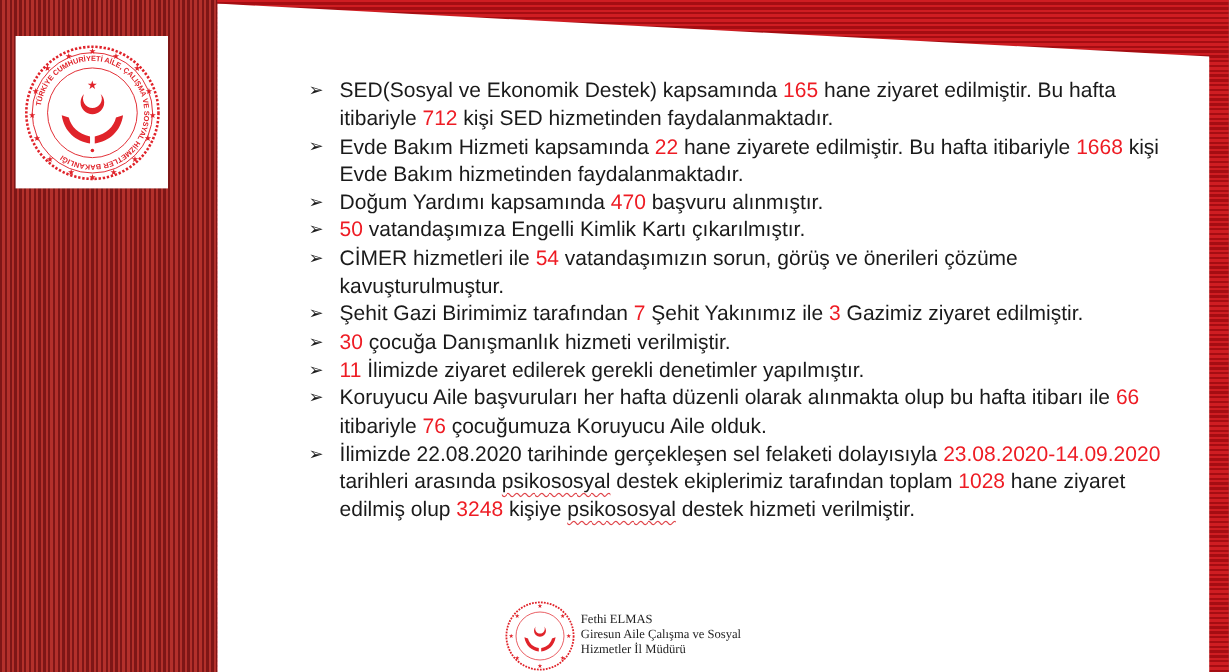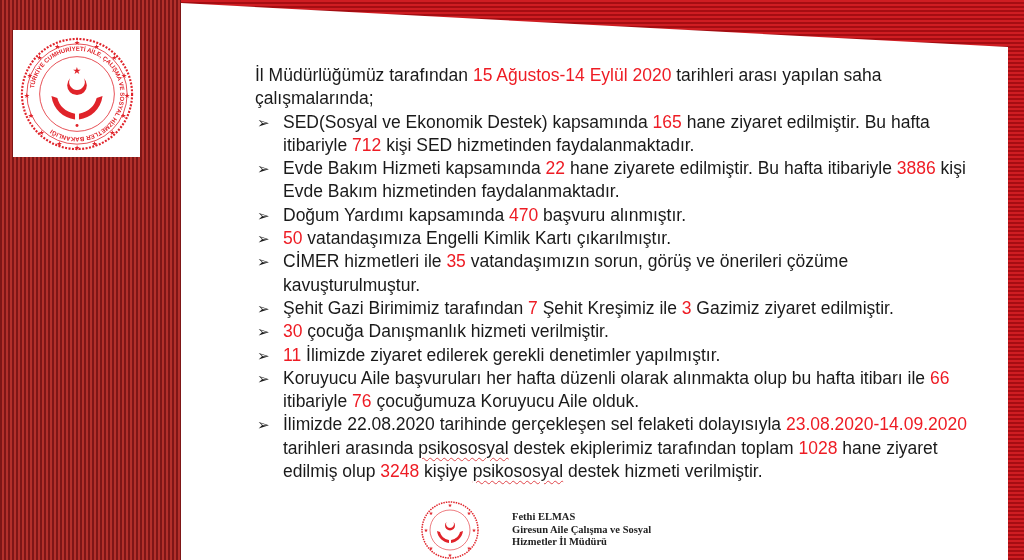--- a/index.html
+++ b/index.html
@@ -40,22 +40,22 @@
     .squig {
       text-decoration: underline wavy #e0464b;
       text-decoration-thickness: 1px;
       text-underline-offset: 3px;
       text-align: center;
     }
     .signature {
       position: absolute; left: 420px; top: 500px; display: flex; align-items: center;
     }
     .sig-text {
-      margin-left: 32px; font-family: "Liberation Serif", "DejaVu Serif", serif;
-      font-weight: bold; font-size: 10.5px; line-height: 12.5px; color: #222;
+      margin-left: 4px; font-family: "Liberation Serif", "DejaVu Serif", serif;
+      font-weight: normal; font-size: 10.5px; line-height: 12.5px; color: #222;
     }
   </style>
 </head>
 <body>
 
 <div class="left-stripes"></div>
 <div class="right-stripes"></div>
 <div class="panel"></div>
 
 <div class="logo-box">
@@ -87,45 +87,44 @@
     </g>
     <text x="60" y="40" fill="#e0232a" font-size="10" text-anchor="middle" font-family="DejaVu Sans, sans-serif">★</text>
     <path d="M 53 44 A 10 10 0 1 0 67 44 A 8 8 0 1 1 53 44 Z" fill="#e0232a"></path>
     <path d="M 34 62 C 36 76 46 84 58 86 L 58 80 C 48 78 42 72 40 64 Z" fill="#e0232a"></path>
     <path d="M 86 62 C 84 76 74 84 62 86 L 62 80 C 72 78 78 72 80 64 Z" fill="#e0232a"></path>
     <circle cx="60" cy="92" r="1.5" fill="#e0232a"></circle>
   </svg>
 </div>
 
 <div class="content">
-  <p class="intro"><span>İl Müdürlüğümüz tarafından </span><span class="r">15 Ağustos-14 Eylül 2020</span><span> tarihleri arası yapılan saha çalışmalarında;</span></p>
   <ul class="items">
     <li>
       <span class="bullet">➢</span>
       <span>SED(Sosyal ve Ekonomik Destek) kapsamında </span><span class="r">165</span><span> hane ziyaret edilmiştir. Bu hafta itibariyle </span><span class="r">712</span><span> kişi SED hizmetinden faydalanmaktadır.</span>
     </li>
     <li>
       <span class="bullet">➢</span>
-      <span>Evde Bakım Hizmeti kapsamında </span><span class="r">22</span><span> hane ziyarete edilmiştir. Bu hafta itibariyle </span><span class="r">3886</span><span> kişi Evde Bakım hizmetinden faydalanmaktadır.</span>
+      <span>Evde Bakım Hizmeti kapsamında </span><span class="r">22</span><span> hane ziyarete edilmiştir. Bu hafta itibariyle </span><span class="r">1668</span><span> kişi Evde Bakım hizmetinden faydalanmaktadır.</span>
     </li>
     <li>
       <span class="bullet">➢</span>
       <span>Doğum Yardımı kapsamında </span><span class="r">470</span><span> başvuru alınmıştır.</span>
     </li>
     <li>
       <span class="bullet">➢</span>
       <span> </span><span class="r">50</span><span> vatandaşımıza Engelli Kimlik Kartı çıkarılmıştır.</span>
     </li>
     <li>
       <span class="bullet">➢</span>
-      <span>CİMER hizmetleri ile </span><span class="r">35</span><span> vatandaşımızın sorun, görüş ve önerileri çözüme kavuşturulmuştur.</span>
+      <span>CİMER hizmetleri ile </span><span class="r">54</span><span> vatandaşımızın sorun, görüş ve önerileri çözüme kavuşturulmuştur.</span>
     </li>
     <li>
       <span class="bullet">➢</span>
-      <span>Şehit Gazi Birimimiz tarafından </span><span class="r">7</span><span> Şehit Kreşimiz ile </span><span class="r">3</span><span> Gazimiz ziyaret edilmiştir.</span>
+      <span>Şehit Gazi Birimimiz tarafından </span><span class="r">7</span><span> Şehit Yakınımız ile </span><span class="r">3</span><span> Gazimiz ziyaret edilmiştir.</span>
     </li>
     <li>
       <span class="bullet">➢</span>
       <span> </span><span class="r">30</span><span> çocuğa Danışmanlık hizmeti verilmiştir.</span>
     </li>
     <li>
       <span class="bullet">➢</span>
       <span> </span><span class="r">11</span><span> İlimizde ziyaret edilerek gerekli denetimler yapılmıştır.</span>
     </li>
     <li>

